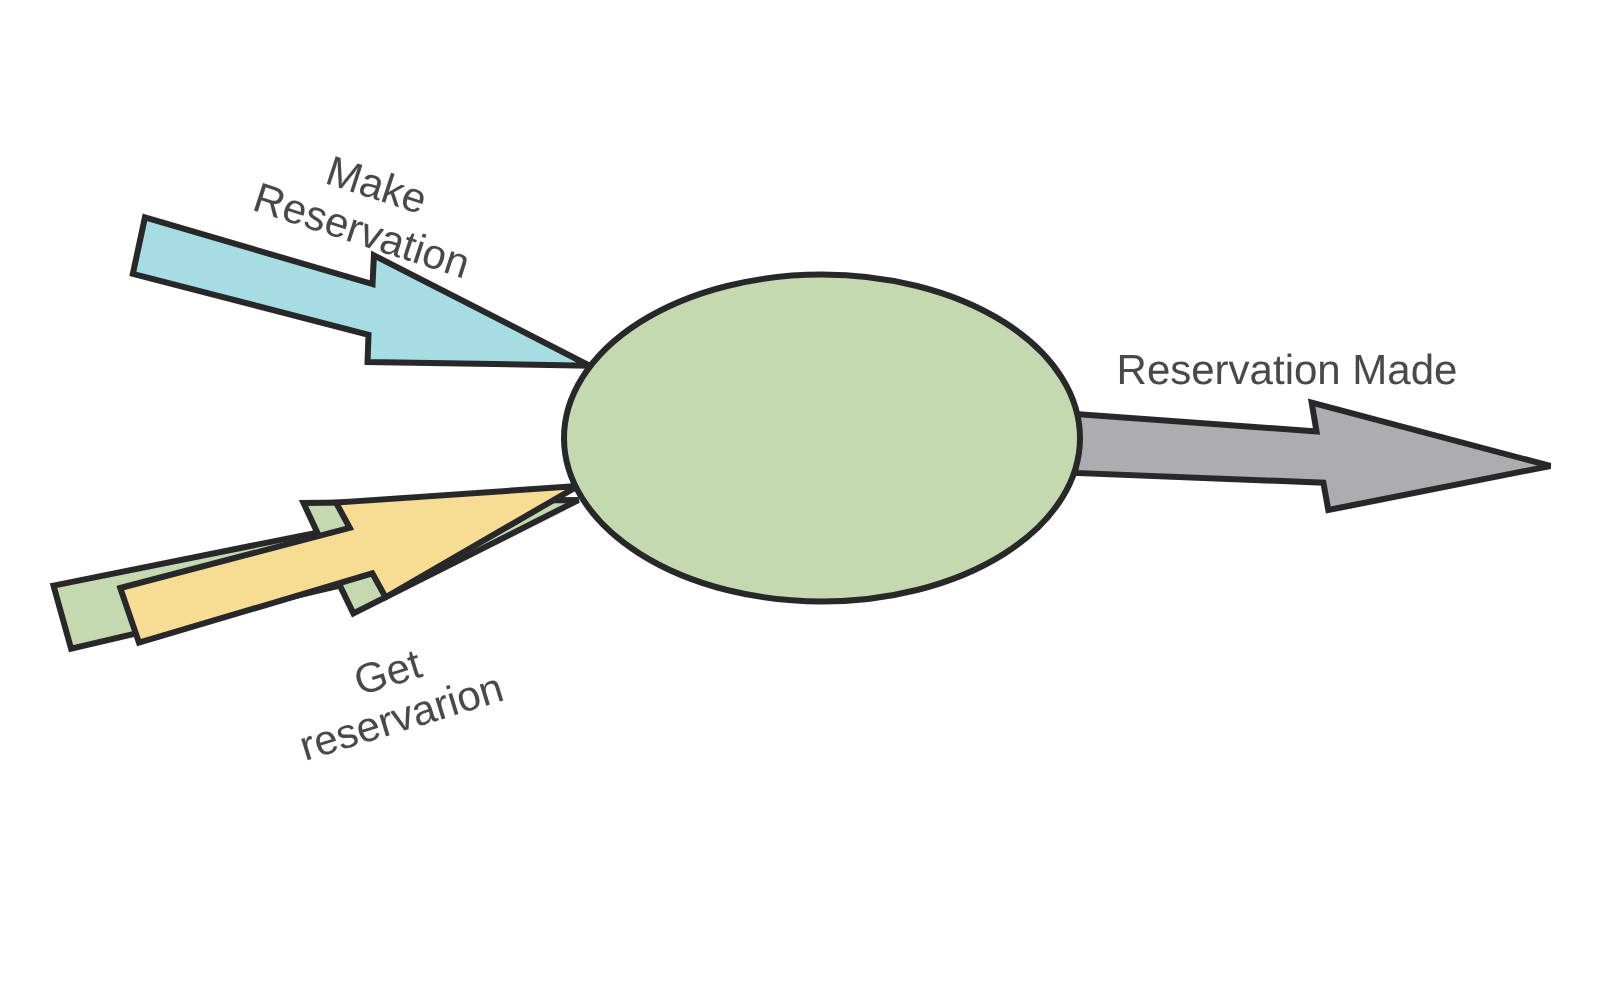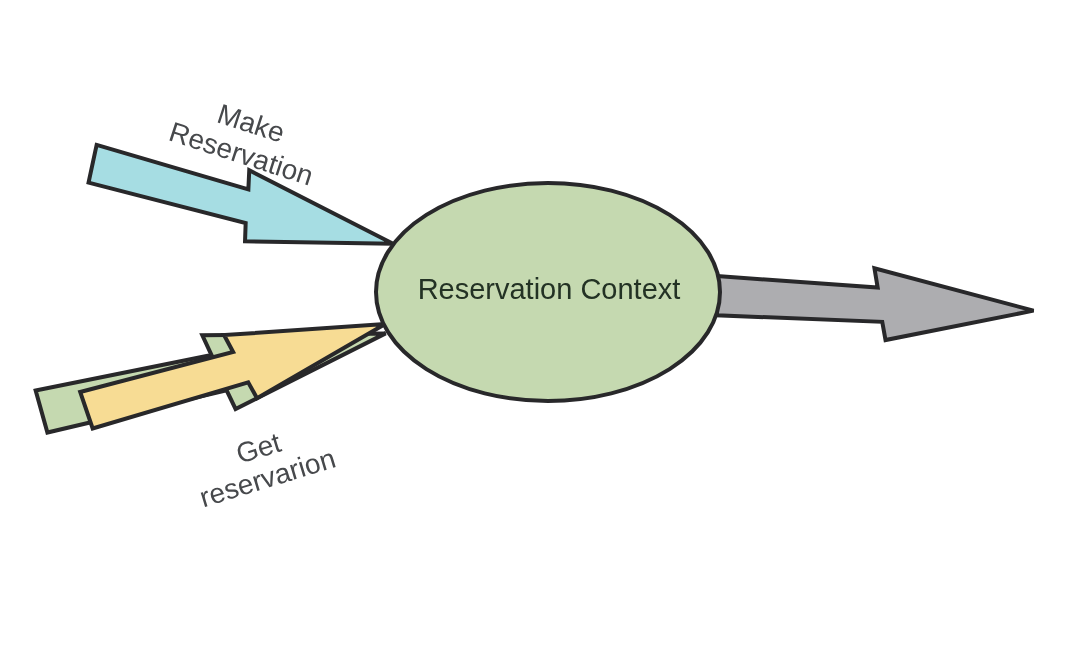--- a/index.html
+++ b/index.html
@@ -41,22 +41,22 @@
     <use href="#bolt" transform="translate(85,409) rotate(-15.8) scale(1.04)" fill="#f7dc94" stroke="#28282a"></use>
 
     <use href="#bolt" transform="translate(92,162) rotate(15.2) scale(1.04)" fill="#a6dde3" stroke="#28282a"></use>
 
     <use href="#bolt" transform="translate(716,294) rotate(3) scale(1.06)" fill="#adadb0" stroke="#28282a"></use>
 
     <ellipse cx="548" cy="292" rx="172" ry="109" stroke-width="4" fill="#c5d9b0" stroke="#28282a"></ellipse>
   </svg>
 
 
-  <div class="label ctx-label">Reservation Context</div>
 
   <div class="label make-label">Make
 Reservation</div>
 
   <div class="label get-label">Get
 reservarion</div>
 
+  <div class="label made-label">Reservation Made</div>
 
 </div>
 
 </body></html>

